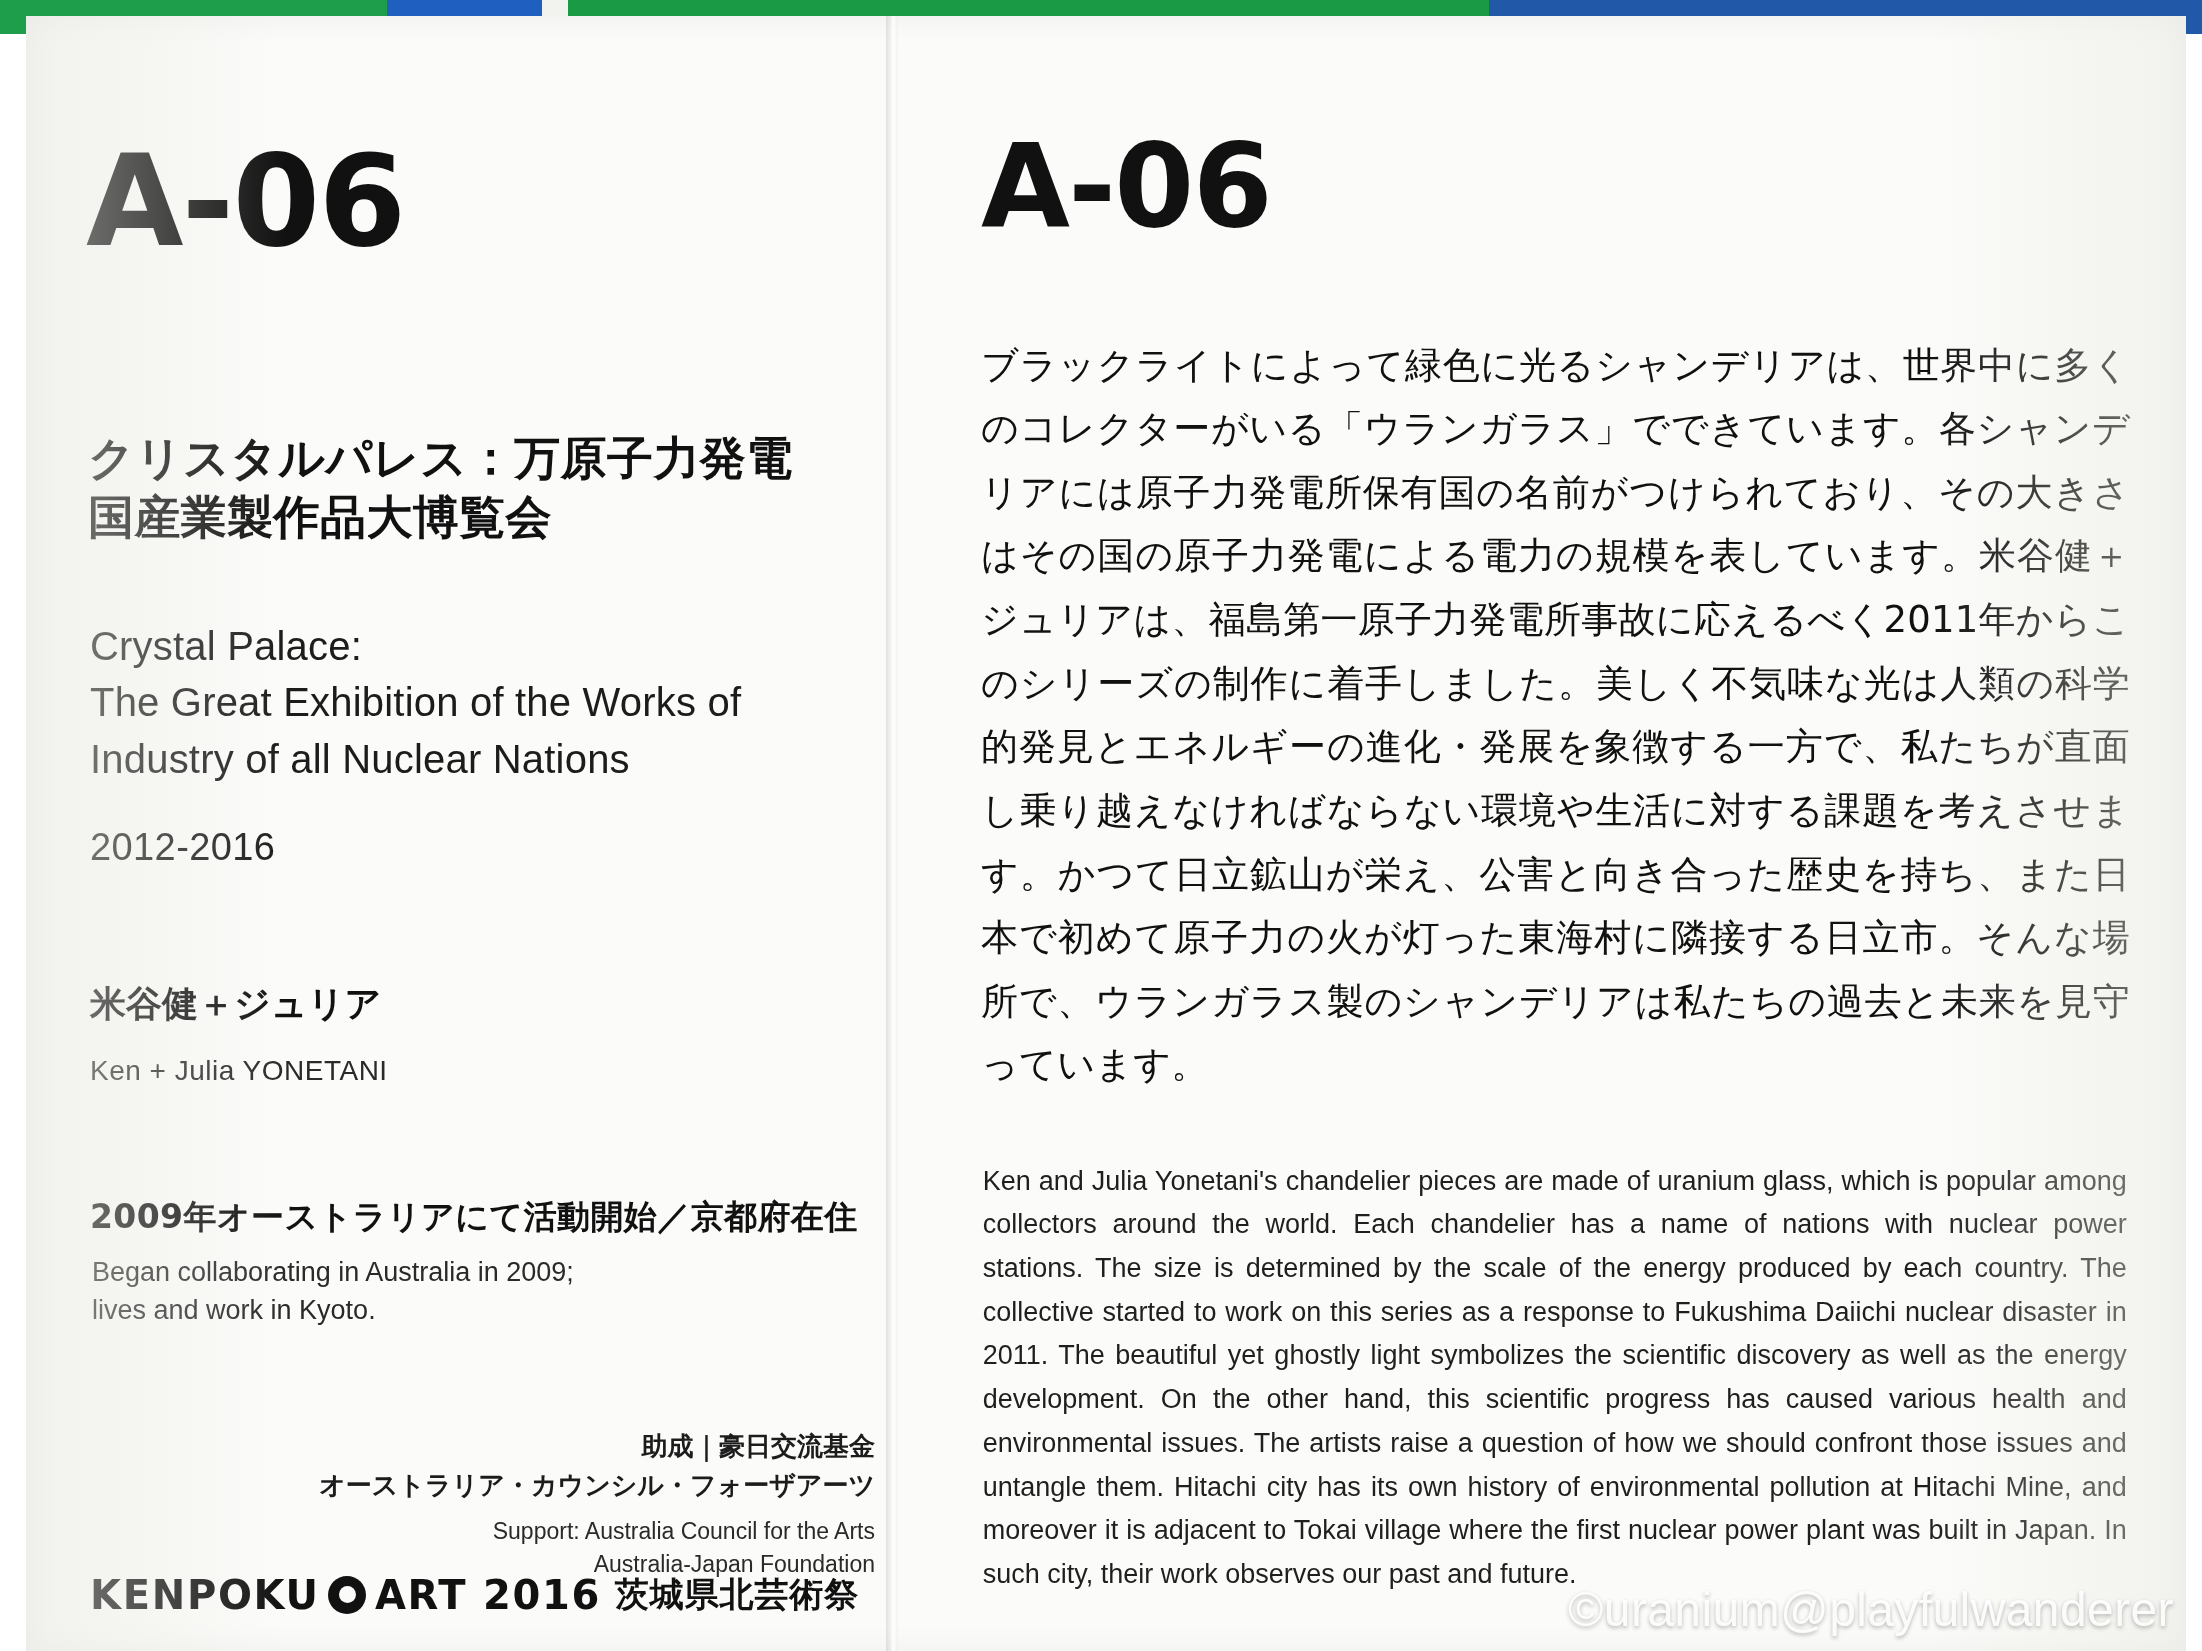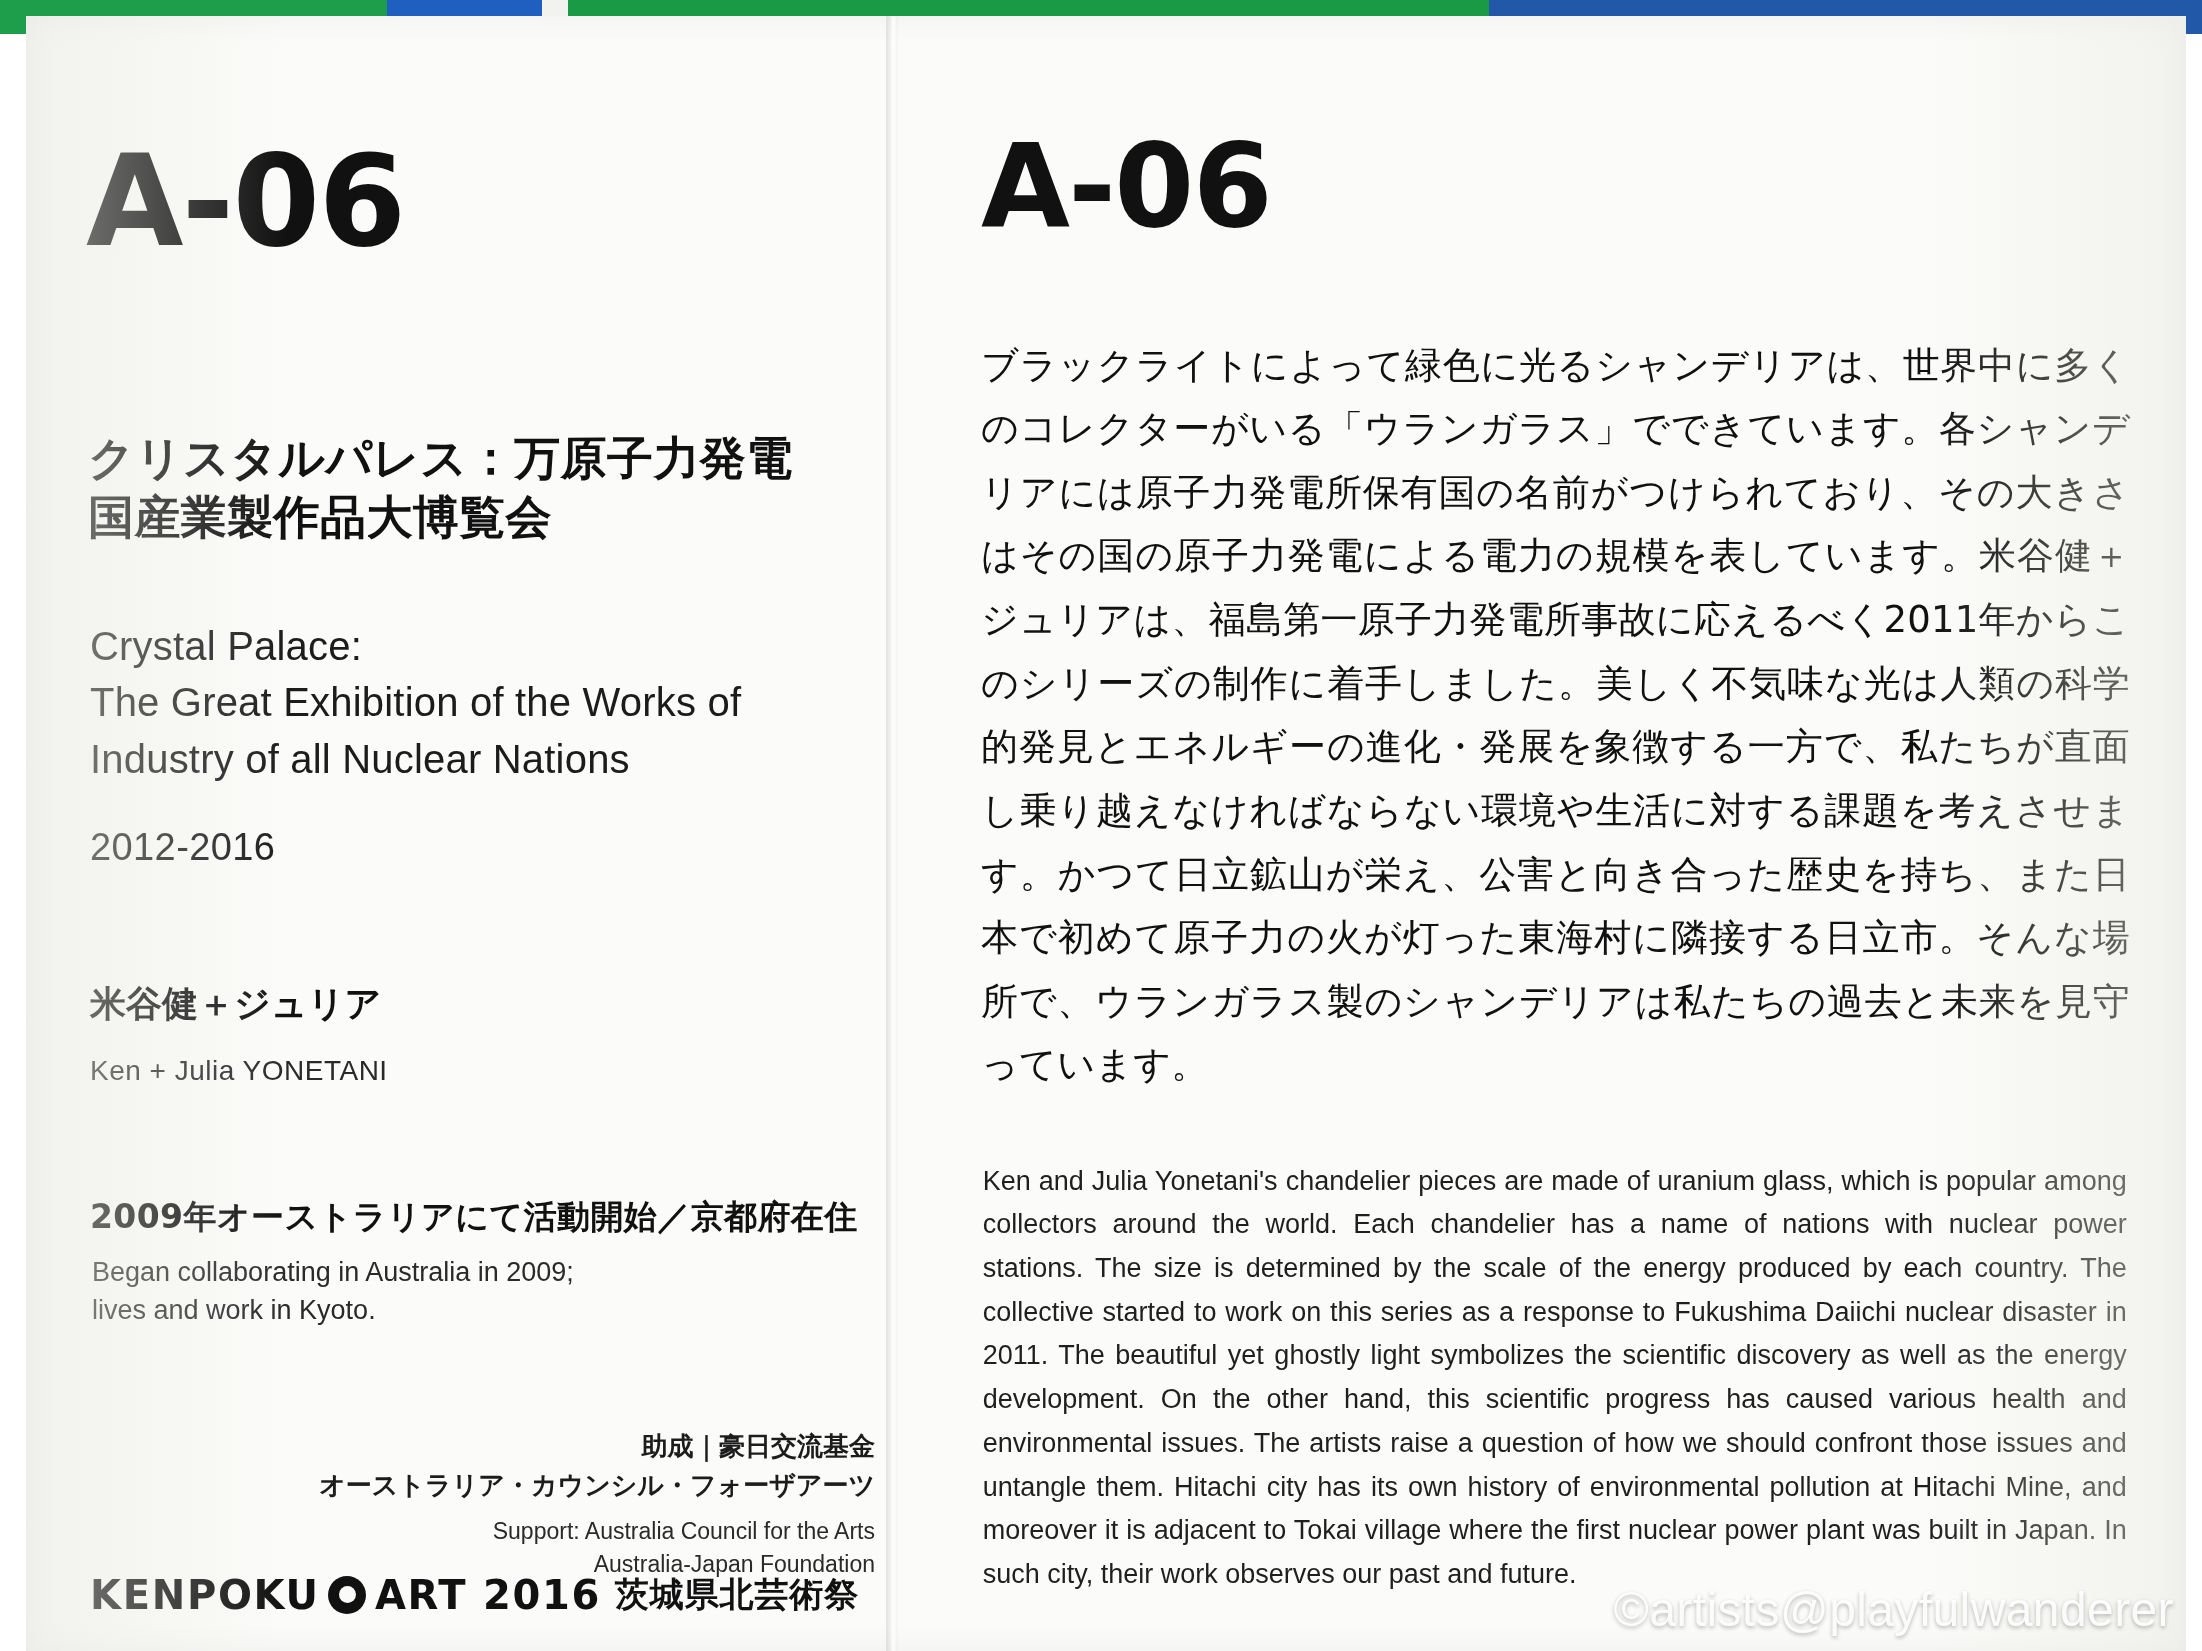--- a/index.html
+++ b/index.html
@@ -288,14 +288,14 @@
   </div>
 
   <div class="col col-right">
     <div class="code code-right">A-06</div>
     <div class="body-jp">ブラックライトによって緑色に光るシャンデリアは、世界中に多くのコレクターがいる「ウランガラス」でできています。各シャンデリアには原子力発電所保有国の名前がつけられており、その大きさはその国の原子力発電による電力の規模を表しています。米谷健＋ジュリアは、福島第一原子力発電所事故に応えるべく2011年からこのシリーズの制作に着手しました。美しく不気味な光は人類の科学的発見とエネルギーの進化・発展を象徴する一方で、私たちが直面し乗り越えなければならない環境や生活に対する課題を考えさせます。かつて日立鉱山が栄え、公害と向き合った歴史を持ち、また日本で初めて原子力の火が灯った東海村に隣接する日立市。そんな場所で、ウランガラス製のシャンデリアは私たちの過去と未来を見守っています。</div>
     <div class="body-en">Ken and Julia Yonetani's chandelier pieces are made of uranium glass, which is popular among collectors around the world. Each chandelier has a name of nations with nuclear power stations. The size is determined by the scale of the energy produced by each country. The collective started to work on this series as a response to Fukushima Daiichi nuclear disaster in 2011. The beautiful yet ghostly light symbolizes the scientific discovery as well as the energy development. On the other hand, this scientific progress has caused various health and environmental issues. The artists raise a question of how we should confront those issues and untangle them. Hitachi city has its own history of environmental pollution at Hitachi Mine, and moreover it is adjacent to Tokai village where the first nuclear power plant was built in Japan. In such city, their work observes our past and future.</div>
   </div>
 
 </div>
 
-<div class="watermark">©artists@playfulwanderer</div>
+<div class="watermark">©uranium@playfulwanderer</div>
 
 
 </body></html>

